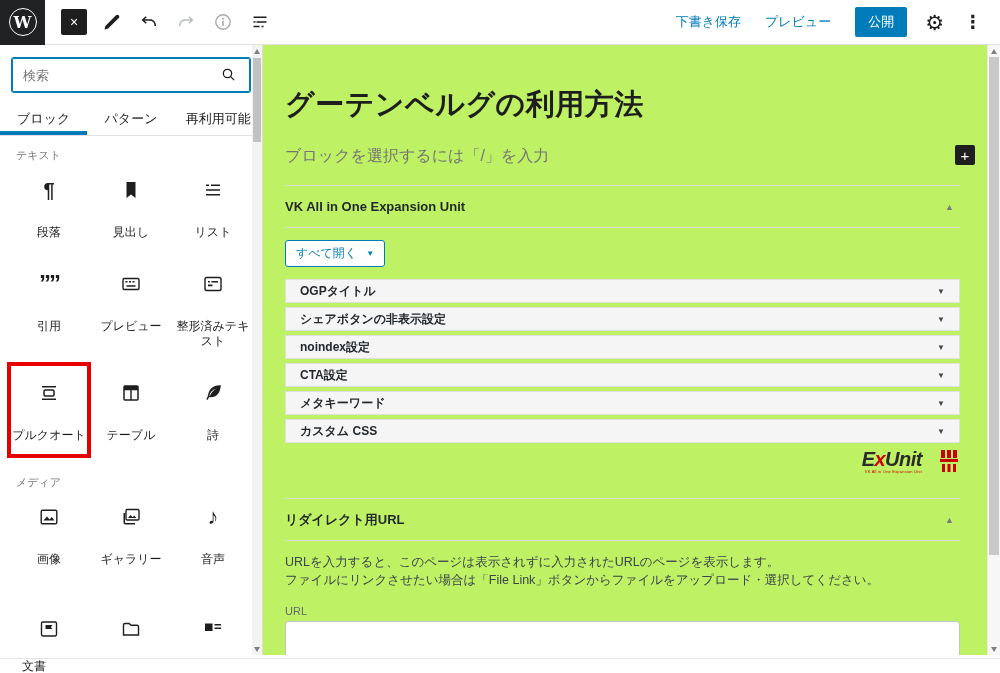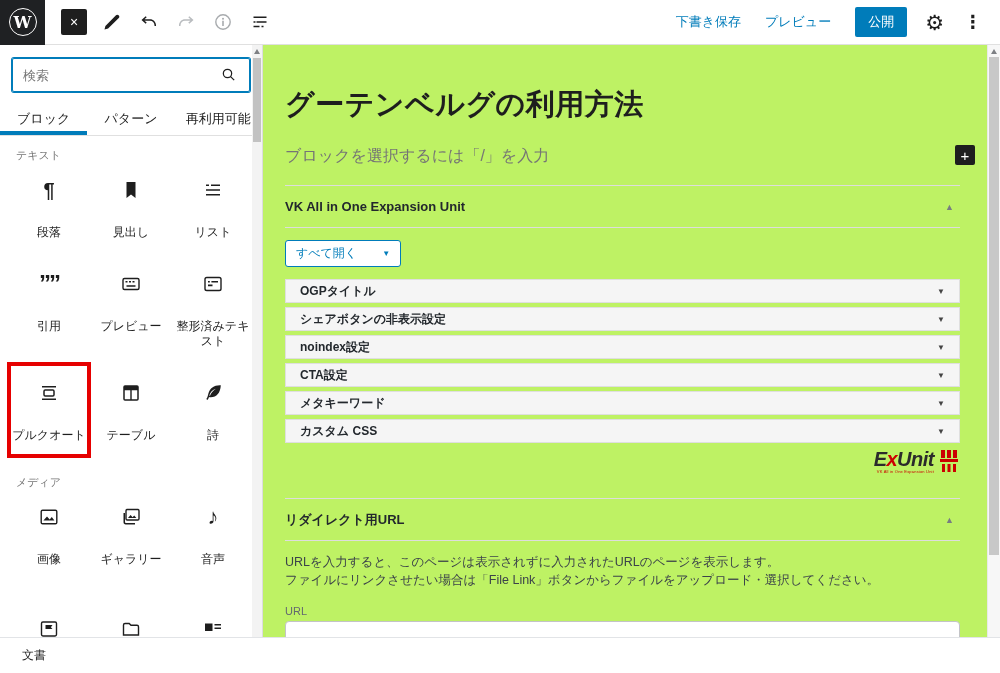--- a/index.html
+++ b/index.html
@@ -66,47 +66,47 @@
   .add-btn { position:absolute; right:-15px; top:0; width:20px; height:20px; background:#1e1e1e; color:#fff;
     border-radius:2px; display:flex; align-items:center; justify-content:center; font-size:15px; cursor:pointer; }
 
   .metabox { border-top:1px solid #ddd; }
   .mb-head { height:42px; display:flex; align-items:center; justify-content:space-between;
     border-bottom:1px solid #ddd; cursor:pointer; }
   .mb-title { font-size:13px; font-weight:bold; color:#23282d; }
   .mb-toggle { font-size:9px; color:#787c82; padding-right:6px; }
   .mb-body { padding:12px 0 12px; }
   .vk-box { margin-top:18px; }
-  .open-all { display:inline-flex; align-items:center; gap:25px; border:1px solid #007cba; color:#007cba;
+  .open-all { display:inline-flex; align-items:center; gap:9px; border:1px solid #007cba; color:#007cba;
     background:#fff; font-size:12px; padding:4px 10px; border-radius:3px; cursor:pointer; font-family:inherit; }
   .open-all .caret { font-size:8px; }
   .acc-list { margin-top:12px; }
   .acc-row { height:24px; background:#f5f5f5; border:1px solid #dfdfdf; margin-bottom:4px;
     display:flex; align-items:center; justify-content:space-between; padding:0 14px; cursor:pointer; }
   .acc-label { font-size:12px; font-weight:bold; color:#23282d; }
   .acc-caret { font-size:8px; color:#444; }
   .exunit-row { display:flex; justify-content:flex-end; margin-top:6px; }
-  .exunit { display:flex; align-items:flex-start; gap:4px; }
+  .exunit { display:flex; align-items:flex-start; gap:16px; }
   .exunit-text { text-align:right; line-height:1; }
   .exunit-name { font-size:20px; font-weight:bold; font-style:italic; color:#2b2b2b; letter-spacing:-0.5px; }
   .exunit-name .red { color:#cc0000; }
   .exunit-tagline { font-size:4px; color:#cc0000; margin-top:1px; letter-spacing:0.2px; }
 
   .redirect-box { margin-top:12px; }
   .desc-line { font-size:12.5px; color:#3c434a; line-height:1.45; }
   .url-label { margin-top:16px; font-size:11px; color:#646970; }
   .url-input { margin-top:4px; width:100%; height:48px; border:1px solid #c3c4c7; border-radius:4px;
     font-size:13px; padding:6px 10px; font-family:inherit; outline:none; display:block; background:#fff; }
 
   
   .main-scroll { position:absolute; top:0; right:0; bottom:0; width:13px; background:#f7f7f7; border-left:1px solid #e9e9e9; }
   .main-thumb { position:absolute; top:12px; left:1px; right:1px; height:498px; background:#c8c8c8; cursor:pointer; }
 
   
-  .footer { position:absolute; left:0; right:0; bottom:0; height:36px; background:#fff;
+  .footer { position:absolute; left:0; right:0; bottom:0; height:15px; background:#fff;
     border-top:1px solid #e2e4e7; z-index:50; display:flex; align-items:center; }
   .footer-crumb { margin-left:22px; font-size:12px; color:#1e1e1e; }
 </style>
 </head>
 <body>
 
 <div class="topbar">
   <div class="wp-logo">
     <div class="wp-circle">W</div>
   </div>

